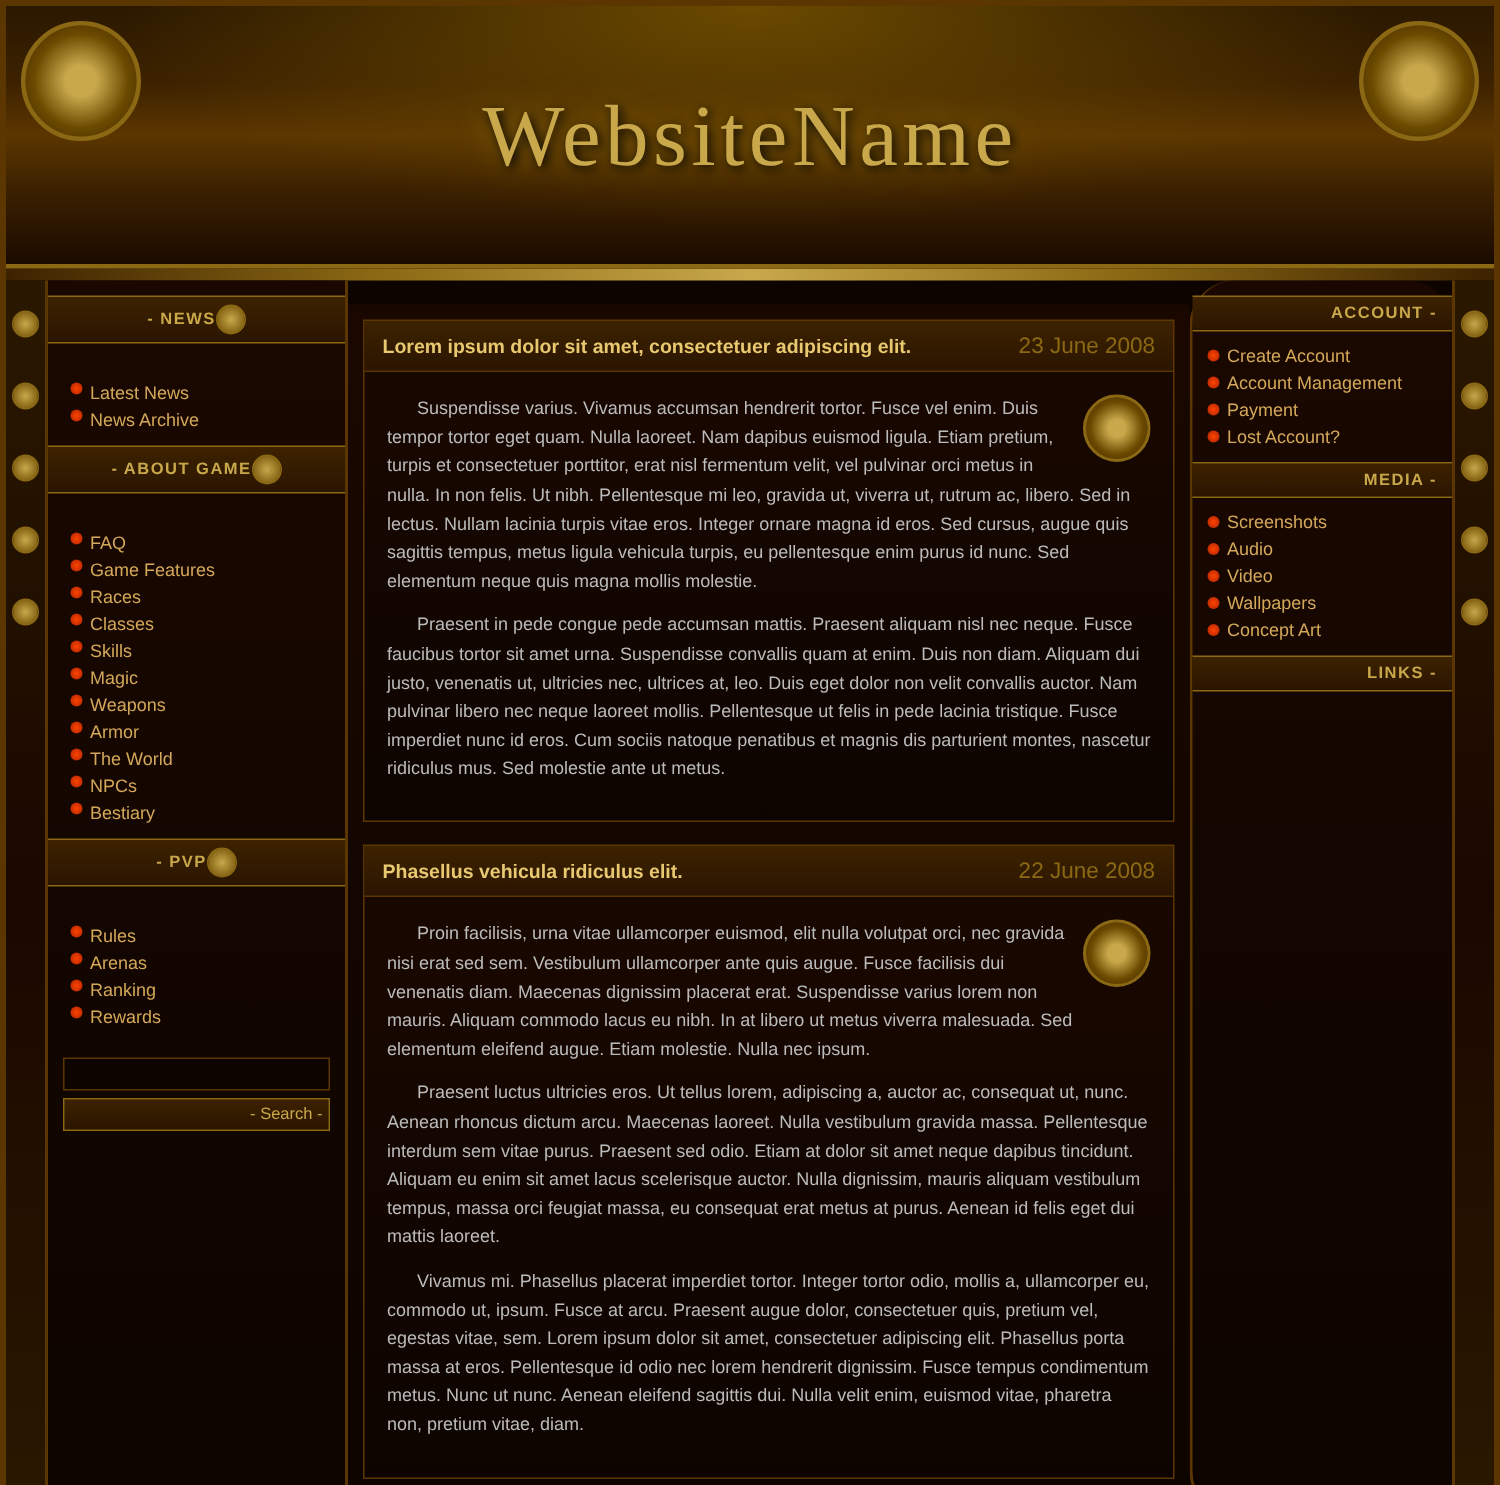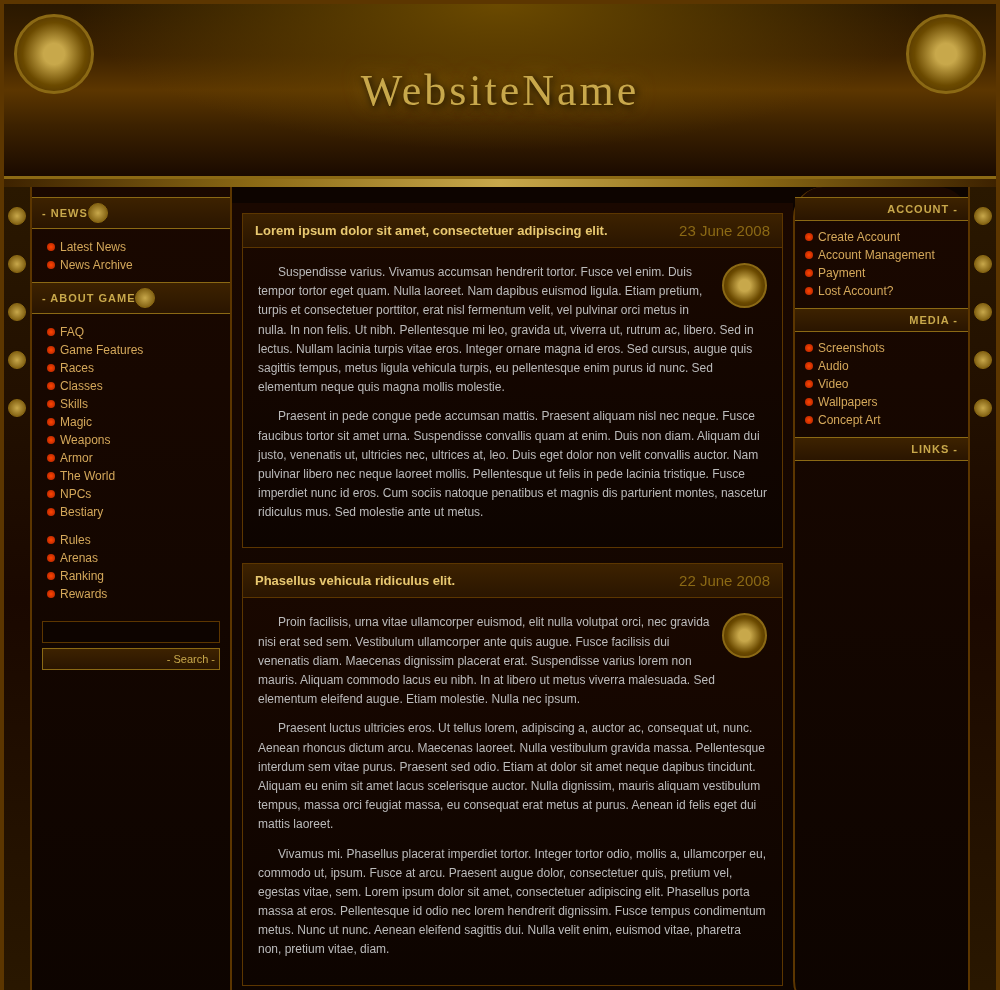--- a/index.html
+++ b/index.html
@@ -36,21 +36,21 @@
       width: 80px;
       height: 80px;
       background: radial-gradient(circle, #c8a84b 20%, #6b4a00 60%, #3d2200 100%);
       border-radius: 50%;
       border: 3px solid #8b6914;
     }
     .header-corner.top-left { top: 10px; left: 10px; }
     .header-corner.top-right { top: 10px; right: 10px; }
 
     #site-title {
-      font-size: 44px;
+      font-size: 58px;
       font-family: Georgia, 'Times New Roman', serif;
       color: #c8a84b;
       text-shadow: 2px 2px 8px #000, 0 0 20px #8b6914;
       letter-spacing: 3px;
       position: relative;
       z-index: 2;
     }
 
     
     .gold-strip {
@@ -73,41 +73,41 @@
       border-top: 1px solid #8b6914;
       border-bottom: 1px solid #8b6914;
       padding: 5px 10px;
       color: #c8a84b;
       font-size: 11px;
       font-weight: bold;
       text-transform: uppercase;
       letter-spacing: 1px;
       display: flex;
       align-items: center;
-      justify-content: flex-start;
-      margin-bottom: 7px;
+      justify-content: center;
+      margin-bottom: 22px;
     }
     .sidebar-section-header .section-icon {
       width: 20px;
       height: 20px;
       background: radial-gradient(circle, #c8a84b, #6b4a00);
       border-radius: 50%;
       border: 1px solid #8b6914;
       display: inline-block;
       flex-shrink: 0;
     }
 
     .sidebar-menu {
       list-style: none;
       padding: 2px 0 8px 0;
     }
     .sidebar-menu li {
       padding: 2px 10px 2px 15px;
       display: flex;
-      align-items: center;
+      align-items: flex-start;
       gap: 5px;
     }
     .sidebar-menu li a {
       color: #d4a85a;
       text-decoration: none;
       font-size: 12px;
       cursor: pointer;
     }
     .bullet {
       width: 8px;
@@ -354,20 +354,24 @@
         <li>
             <div class="bullet"></div>
             <a>NPCs</a>
           </li>
         <li>
             <div class="bullet"></div>
             <a>Bestiary</a>
           </li>
       </ul>
 
+      <div class="sidebar-section-header">
+        <span>- PVP</span>
+        <div class="section-icon"></div>
+      </div>
       <ul class="sidebar-menu">
         <li>
             <div class="bullet"></div>
             <a>Rules</a>
           </li>
         <li>
             <div class="bullet"></div>
             <a>Arenas</a>
           </li>
         <li>

